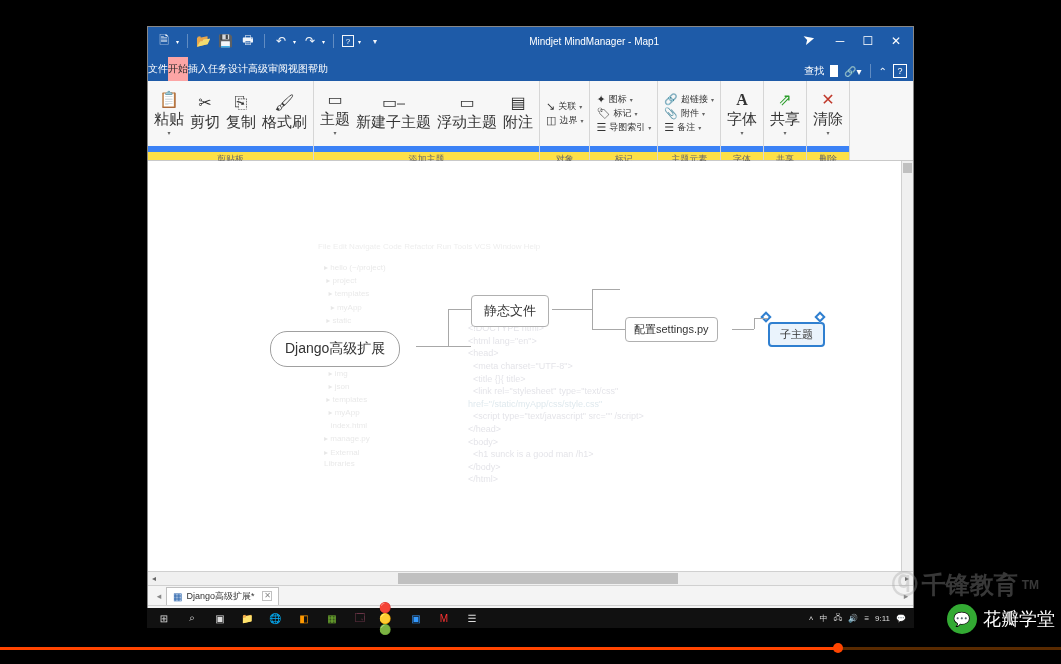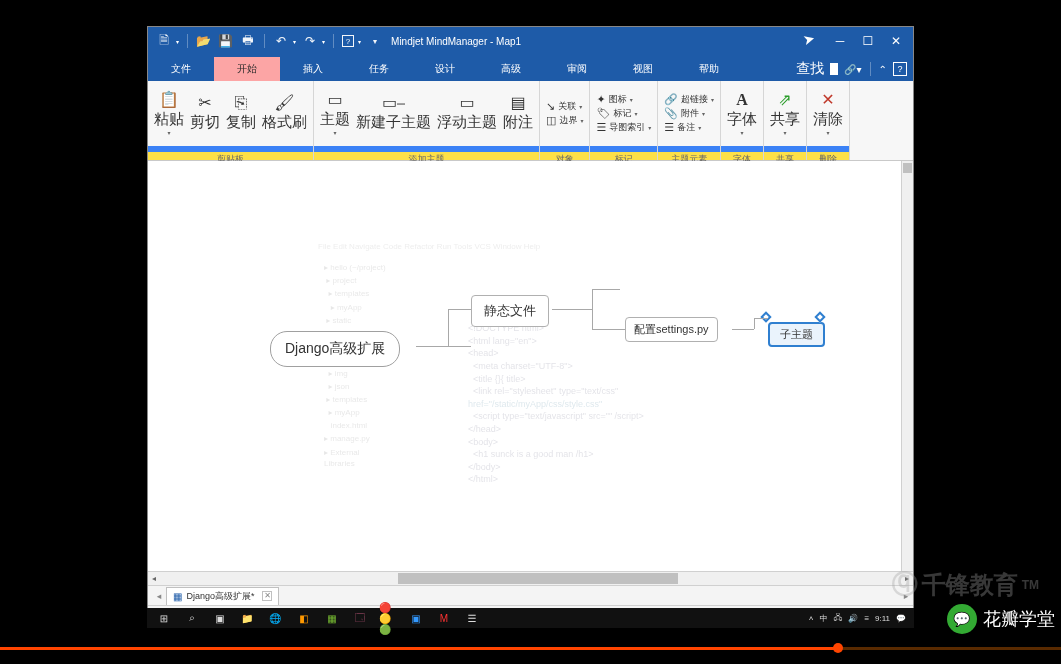--- a/index.html
+++ b/index.html
@@ -3,29 +3,29 @@
 <meta charset="utf-8">
 <style>
 * { box-sizing: border-box; margin: 0; padding: 0; font-family: "Microsoft YaHei", Arial, sans-serif; }
 body { width: 1061px; height: 664px; background: #000; overflow: hidden; position: relative; }
 .screen { position: absolute; left: 147px; top: 26px; width: 767px; height: 600px; background: #fff; border: 1px solid #888; }
 .titlebar { height: 28px; background: #1e5ba8; display: flex; align-items: center; color: #fff; font-size: 10px; }
 .qat { display: flex; align-items: center; gap: 6px; padding: 0 8px; }
 .qat-item { width: 16px; height: 16px; display: flex; align-items: center; justify-content: center; opacity: .95; font-size: 12px; }
 .qat-sep { width: 1px; height: 14px; background: rgba(255,255,255,.3); margin: 0 2px; }
 .qat-drop { font-size: 6px; margin-left: -2px; }
-.title-center { flex: 1; text-align: left; }
+.title-center { flex: 1; text-align: center; }
 .win-controls { display: flex; align-items: center; gap: 14px; padding: 0 10px; }
 .win-btn { width: 14px; height: 14px; display: flex; align-items: center; justify-content: center; font-size: 12px; }
 .cursor { position: absolute; color: #fff; font-size: 14px; transform: rotate(-15deg); }
 .menubar { height: 26px; background: #1e5ba8; display: flex; align-items: flex-end; color: #fff; font-size: 10px; }
-.menu-item { padding: 5px 23px; cursor: default; margin-top: 40px; }
+.menu-item { padding: 5px 0; cursor: default; margin-top: 40px; }
 .menu-item.active { background: #fca5a5; color: #2a2a2a; }
 .menu-right { margin-left: auto; display: flex; align-items: center; gap: 6px; padding: 0 6px 3px 0; }
-.menu-right .txt { font-size: 14px; margin-left: 40px; }
+.menu-right .txt { font-size: 10px; margin-left: 40px; }
 .menu-right .box { width: 14px; height: 14px; border: 1px solid #fff; display: flex; align-items: center; justify-content: center; font-size: 9px; }
 .ribbon { height: 80px; background: #f7f7f7; border-bottom: 1px solid #c9c9c9; display: flex; font-size: 9px; color: #333; }
 .rgroup { display: flex; flex-direction: column; border-right: 1px solid #d6d6d6; }
 .rgroup-inner { flex: 1; display: flex; align-items: center; padding: 4px 6px; gap: 6px; }
 .rgroup-label { height: 14px; text-align: center; font-size: 9px; color: #666; background: #fde047; border-top: 6px solid #3b82f6; line-height: 14px; }
 .rbtn { display: flex; flex-direction: column; align-items: center; gap: 2px; min-width: 28px; }
 .rbtn .ic { font-size: 16px; line-height: 1; }
 .rbtn .lb { font-size: 15px; white-space: nowrap; }
 .rbtn .dd { font-size: 6px; margin-top: -2px; color: #666; }
 .rstack { display: flex; flex-direction: column; gap: 1px; font-size: 9px; }

